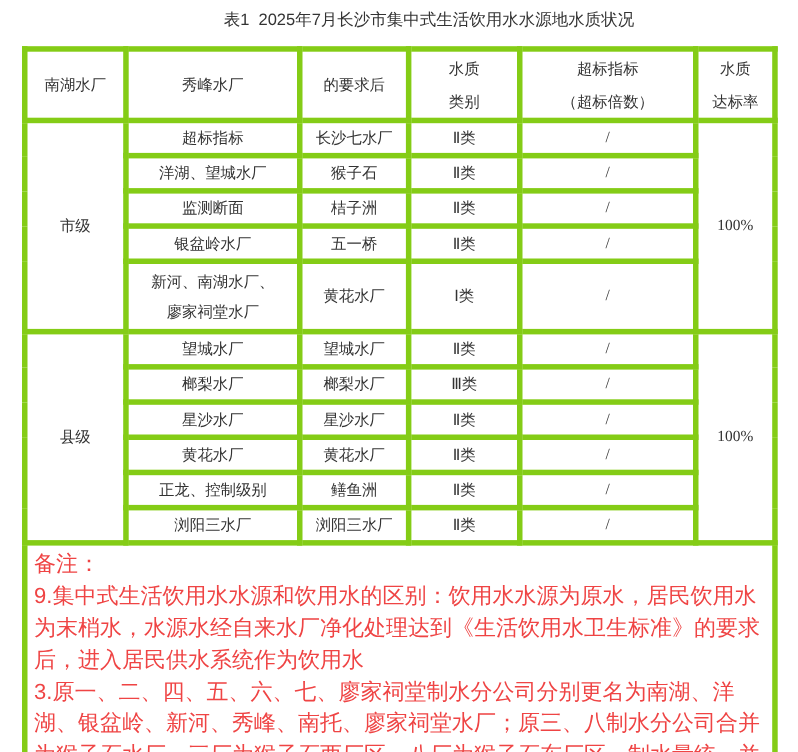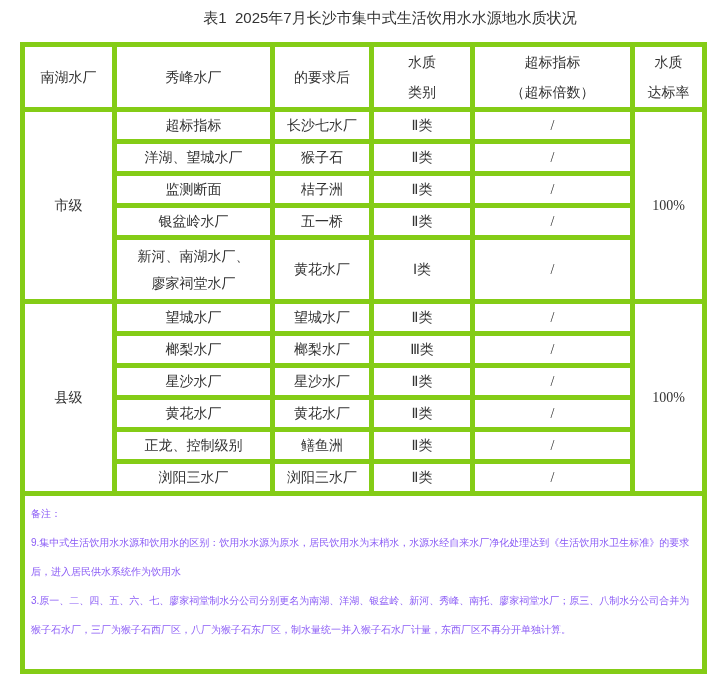--- a/index.html
+++ b/index.html
@@ -52,23 +52,23 @@
     font-family: "Liberation Serif", serif;
     font-size: 15px;
   }
   tr.notes-row td {
     height: 178px;
     text-align: left;
     vertical-align: top;
     padding: 3px 6px;
   }
   tr.notes-row p {
-    font-size: 10px;
+    font-size: 20px;
     line-height: 29px;
-    color: #8b5cf6;
+    color: #ef4444;
   }
 </style>
 </head>
 <body>
 
 <div class="page">
 
   <div class="title">表1  2025年7月长沙市集中式生活饮用水水源地水质状况</div>
 
   <table class="report">

